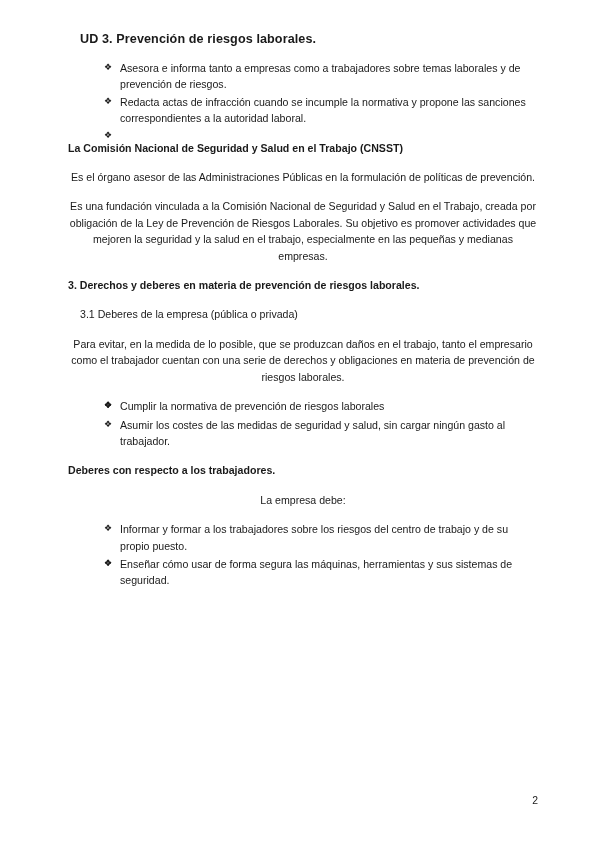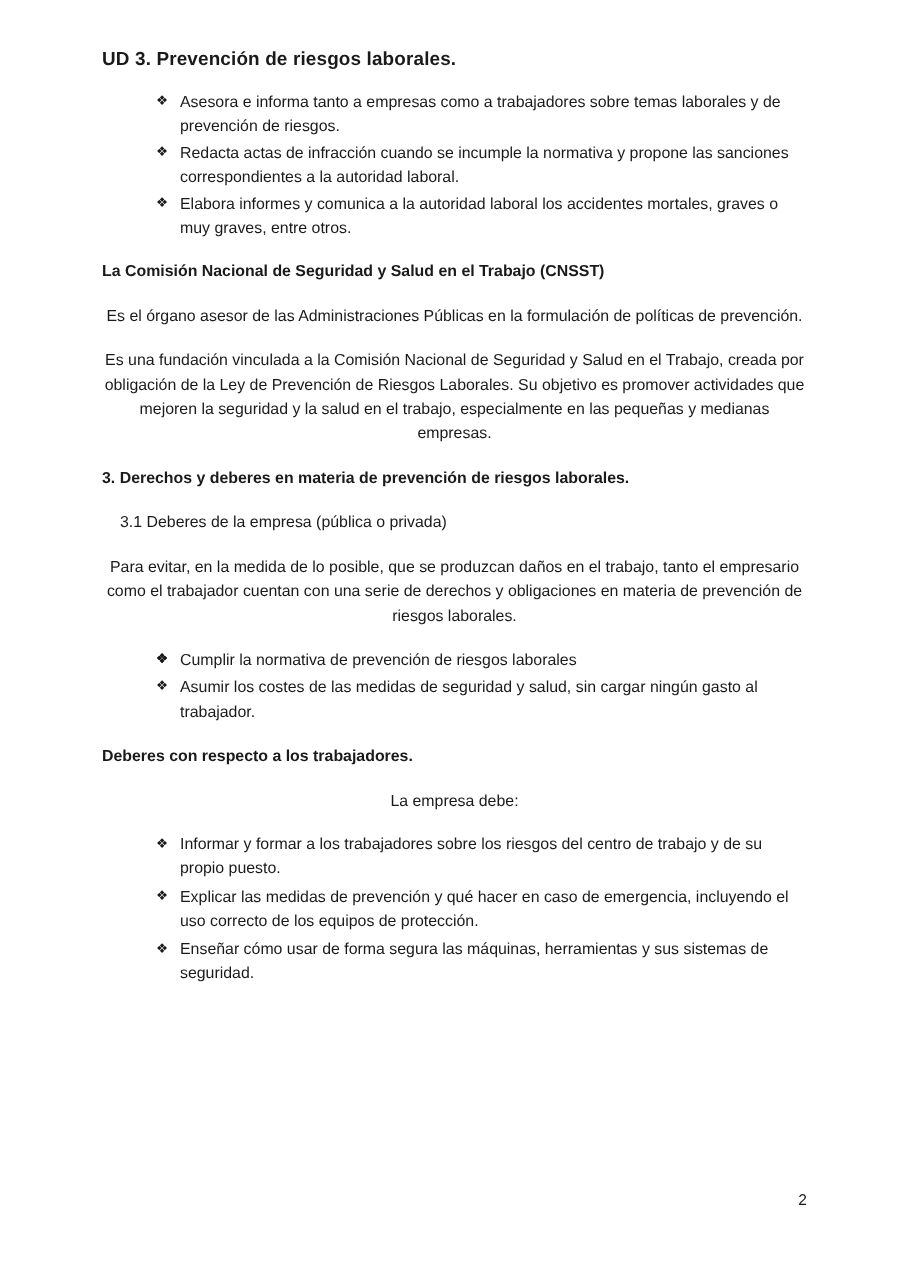--- a/index.html
+++ b/index.html
@@ -18,21 +18,21 @@
     position: relative;
     width: 600px;
     height: 848px;
     box-sizing: border-box;
     padding: 32px 62px 0 68px;
     overflow: hidden;
   }
   .doc-title {
     font-size: 12.6px;
     font-weight: bold;
-    margin: 0 0 14px 0;
+    margin: 0 0 14px 12px;
     letter-spacing: 0.1px;
   }
   p.para {
     font-size: 10.6px;
     line-height: 1.55;
     margin: 0 0 13px 0;
     text-align: center;
   }
   p.heading {
     font-size: 10.6px;
@@ -88,21 +88,20 @@
     <li>
       <span class="bullet-mark">❖</span>
       <span>Asesora e informa tanto a empresas como a trabajadores sobre temas laborales y de prevención de riesgos.</span>
     </li>
     <li>
       <span class="bullet-mark">❖</span>
       <span>Redacta actas de infracción cuando se incumple la normativa y propone las sanciones correspondientes a la autoridad laboral.</span>
     </li>
     <li>
       <span class="bullet-mark">❖</span>
-      <span>Elabora informes y comunica a la autoridad laboral los accidentes mortales, graves o muy graves, entre otros.</span>
     </li>
   </ul>
 
   <p class="heading">La Comisión Nacional de Seguridad y Salud en el Trabajo (CNSST)</p>
   <p class="para">Es el órgano asesor de las Administraciones Públicas en la formulación de políticas de prevención.</p>
 
   <p class="para">Es una fundación vinculada a la Comisión Nacional de Seguridad y Salud en el Trabajo, creada por obligación de la Ley de Prevención de Riesgos Laborales. Su objetivo es promover actividades que mejoren la seguridad y la salud en el trabajo, especialmente en las pequeñas y medianas empresas.</p>
 
   <p class="heading">3. Derechos y deberes en materia de prevención de riesgos laborales.</p>
 
@@ -132,21 +131,20 @@
 
   <p class="para">La empresa debe:</p>
 
   <ul class="bullets spaced">
     <li>
       <span class="bullet-mark">❖</span>
       <span>Informar y formar a los trabajadores sobre los riesgos del centro de trabajo y de su propio puesto.</span>
     </li>
     <li>
       <span class="bullet-mark">❖</span>
-      <span>Explicar las medidas de prevención y qué hacer en caso de emergencia, incluyendo el uso correcto de los equipos de protección.</span>
     </li>
     <li>
       <span class="bullet-mark">❖</span>
       <span>Enseñar cómo usar de forma segura las máquinas, herramientas y sus sistemas de seguridad.</span>
     </li>
   </ul>
 
   <div class="page-number">2</div>
 
 </div>

